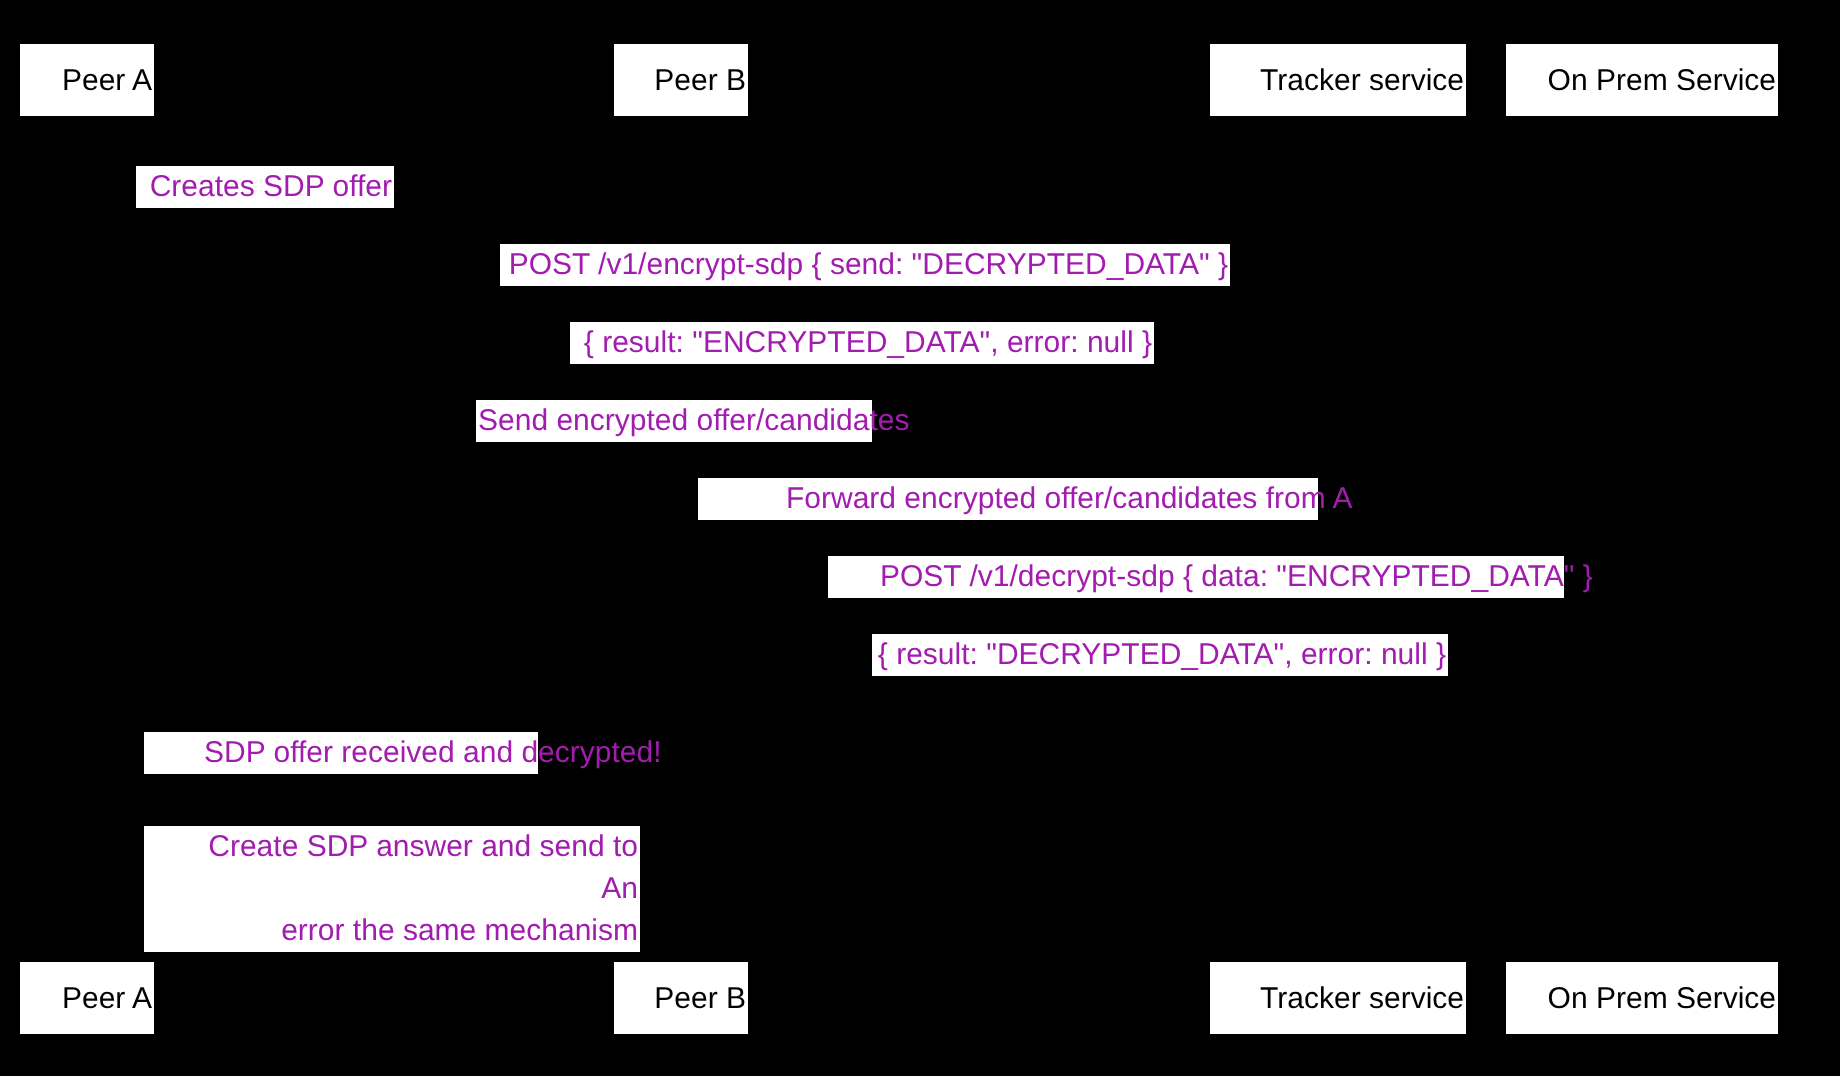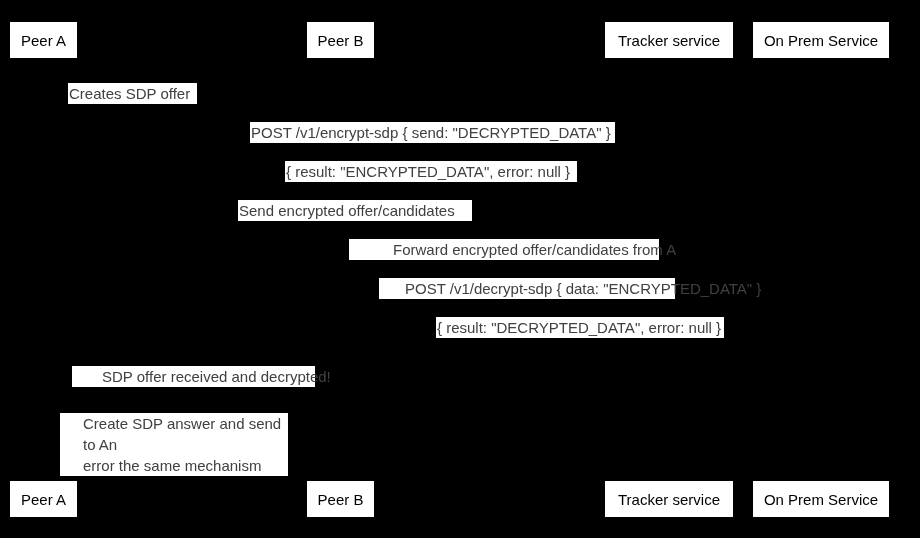--- a/index.html
+++ b/index.html
@@ -17,43 +17,43 @@
     font-family: "Liberation Sans", sans-serif;
   }
   .participant-box {
     position: absolute;
     background: #ffffff;
     color: #000000;
     border: 1px solid #ffffff;
     box-sizing: border-box;
     display: flex;
     align-items: center;
-    justify-content: center;
+    justify-content: flex-end;
     font-size: 15px;
     line-height: 1;
     white-space: nowrap;
     height: 36px;
   }
   .lifeline {
     position: absolute;
     width: 1px;
     background: #000000;
     top: 58px;
     bottom: 58px;
   }
   .msg-label {
     position: absolute;
     background: #ffffff;
-    color: #404040;
+    color: #a21caf;
     font-size: 15px;
     line-height: 21px;
     white-space: nowrap;
     padding: 0 1px;
     box-sizing: border-box;
-    text-align: left;
+    text-align: right;
   }
   .msg-label.two-line {
     white-space: normal;
     line-height: 21px;
   }
   .msg-arrow {
     position: absolute;
     height: 1px;
     background: #000000;
   }
@@ -105,41 +105,41 @@
   </div>
 
   <div class="msg-label" style="left:250px; top:122px; width:365px;">
     <span>POST /v1/encrypt-sdp { send: "DECRYPTED_DATA" }</span>
   </div>
 
   <div class="msg-label" style="left:285px; top:161px; width:292px;">
     <span>{ result: "ENCRYPTED_DATA", error: null }</span>
   </div>
 
-  <div class="msg-label" style="left:238px; top:200px; width:234px;">
+  <div class="msg-label" style="left:238px; top:200px; width:198px;">
     <span>Send encrypted offer/candidates</span>
   </div>
 
   <div class="msg-label" style="left:349px; top:239px; width:310px;padding-left:44px;">
     <span>Forward encrypted offer/candidates from A</span>
   </div>
 
-  <div class="msg-label" style="left:379px; top:278px; width:296px;padding-left:26px;">
+  <div class="msg-label" style="left:414px; top:278px; width:368px;padding-left:26px;">
     <span>POST /v1/decrypt-sdp { data: "ENCRYPTED_DATA" }</span>
   </div>
 
   <div class="msg-label" style="left:436px; top:317px; width:288px;">
     <span>{ result: "DECRYPTED_DATA", error: null }</span>
   </div>
 
-  <div class="msg-label" style="left:72px; top:366px; width:243px;padding-left:30px;">
+  <div class="msg-label" style="left:72px; top:366px; width:197px;padding-left:30px;">
     <span>SDP offer received and decrypted!</span>
   </div>
 
-  <div class="msg-label two-line" style="left:60px; top:413px; width:228px;padding-left:23px;">
+  <div class="msg-label two-line" style="left:72px; top:413px; width:248px;padding-left:23px;">
     <div>Create SDP answer and send to An</div>
     <div>error the same mechanism</div>
   </div>
 
   <div class="participant-box" style="left:10px; top:481px; width:67px;">
     <span>Peer A</span>
   </div>
 
   <div class="participant-box" style="left:307px; top:481px; width:67px;">
     <span>Peer B</span>

